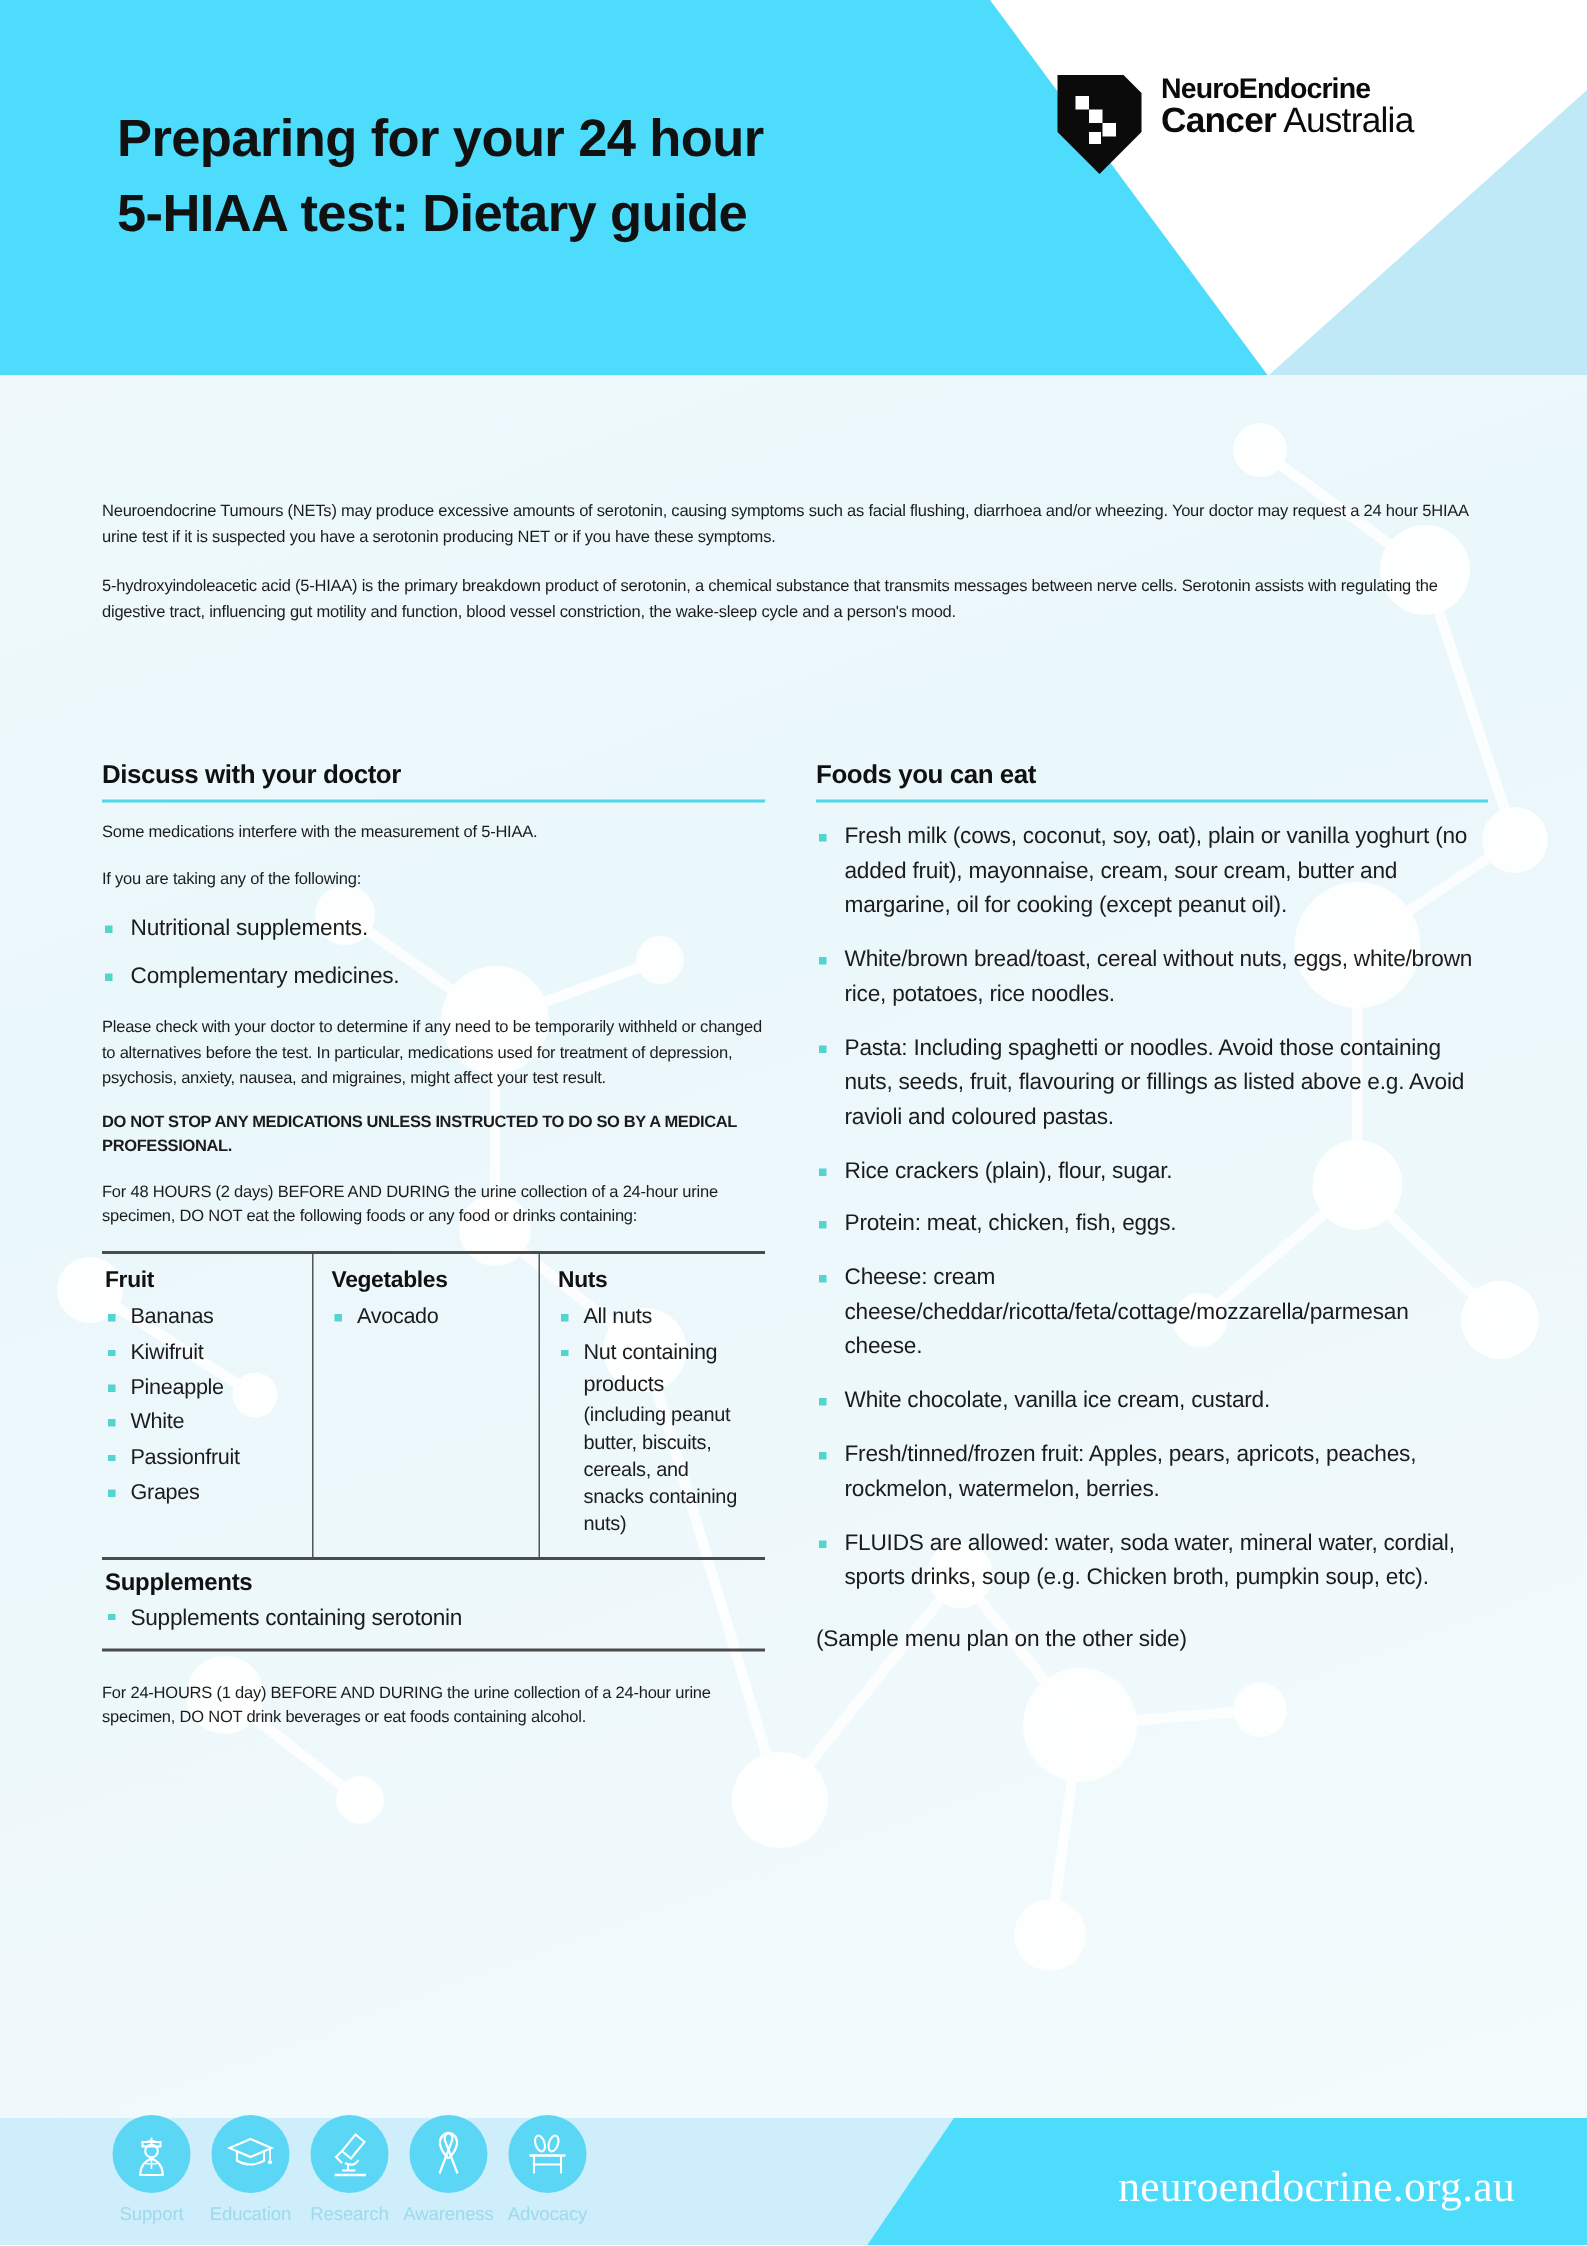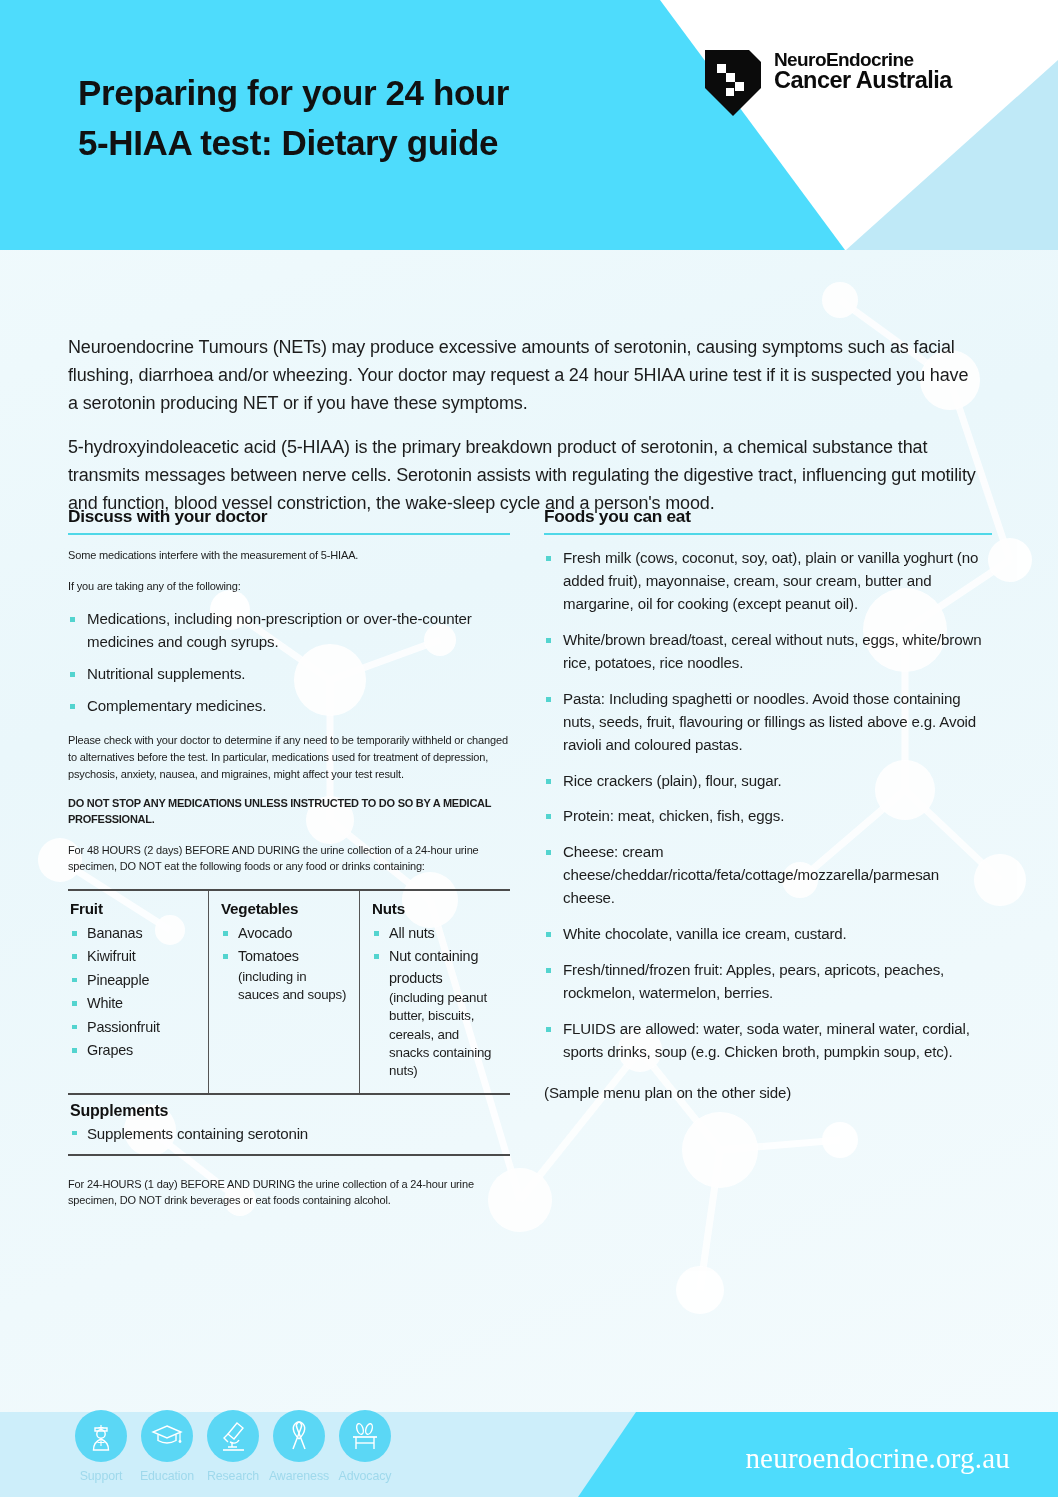--- a/index.html
+++ b/index.html
@@ -86,38 +86,38 @@
     font-weight: bold;
     letter-spacing: -0.6px;
     color: #0b0b0b;
   }
   .logo-line2 {
     font-size: 23.5px;
     letter-spacing: -0.5px;
     color: #0b0b0b;
   }
   .logo-line2 b { font-weight: bold; }
-  .logo-line2 span.light { font-weight: bold; }
+  .logo-line2 span.light { font-weight: normal; }
 
   
   .content {
     position: absolute;
     top: 250px; left: 0;
     width: 1058px;
     z-index: 3;
   }
 
   .intro {
     position: absolute;
     left: 68px;
     top: 83px;
     width: 912px;
   }
   .intro p {
-    font-size: 18px;
+    font-size: 11px;
     line-height: 1.56;
     color: #1c1c1c;
     margin-bottom: 16px;
     letter-spacing: -0.15px;
   }
   .intro p:last-child { margin-bottom: 16px; }
 
   .columns {
     position: absolute;
     top: 256px;
@@ -410,21 +410,20 @@
 
     <div class="columns">
 
       <div class="col col-left">
         <div class="sec-head">Discuss with your doctor</div>
 
         <p class="para">Some medications interfere with the measurement of 5-HIAA.</p>
         <p class="para">If you are taking any of the following:</p>
 
         <ul class="bl tight">
-          <li>Medications, including non-prescription or over-the-counter medicines and cough syrups.</li>
           <li>Nutritional supplements.</li>
           <li>Complementary medicines.</li>
         </ul>
 
         <p class="para">Please check with your doctor to determine if any need to be temporarily withheld or changed to alternatives before the test. In particular, medications used for treatment of depression, psychosis, anxiety, nausea, and migraines, might affect your test result.</p>
         <p class="para bold">DO NOT STOP ANY MEDICATIONS UNLESS INSTRUCTED TO DO SO BY A MEDICAL PROFESSIONAL.</p>
         <p class="para">For 48 HOURS (2 days) BEFORE AND DURING the urine collection of a 24-hour urine specimen, DO NOT eat the following foods or any food or drinks containing:</p>
 
         <div class="avoid-table">
           <div class="avoid-row">
@@ -438,21 +437,20 @@
                 <li>White</li>
                 <li>Passionfruit</li>
                 <li>Grapes</li>
               </ul>
             </div>
 
             <div class="avoid-cell">
               <h4>Vegetables</h4>
               <ul>
                 <li><span>Avocado</span></li>
-                <li><span>Tomatoes</span><span class="sub">(including in sauces and soups)</span></li>
               </ul>
             </div>
 
             <div class="avoid-cell">
               <h4>Nuts</h4>
               <ul>
                 <li><span>All nuts</span></li>
                 <li><span>Nut containing products</span><span class="sub">(including peanut butter, biscuits, cereals, and snacks containing nuts)</span></li>
               </ul>
             </div>

